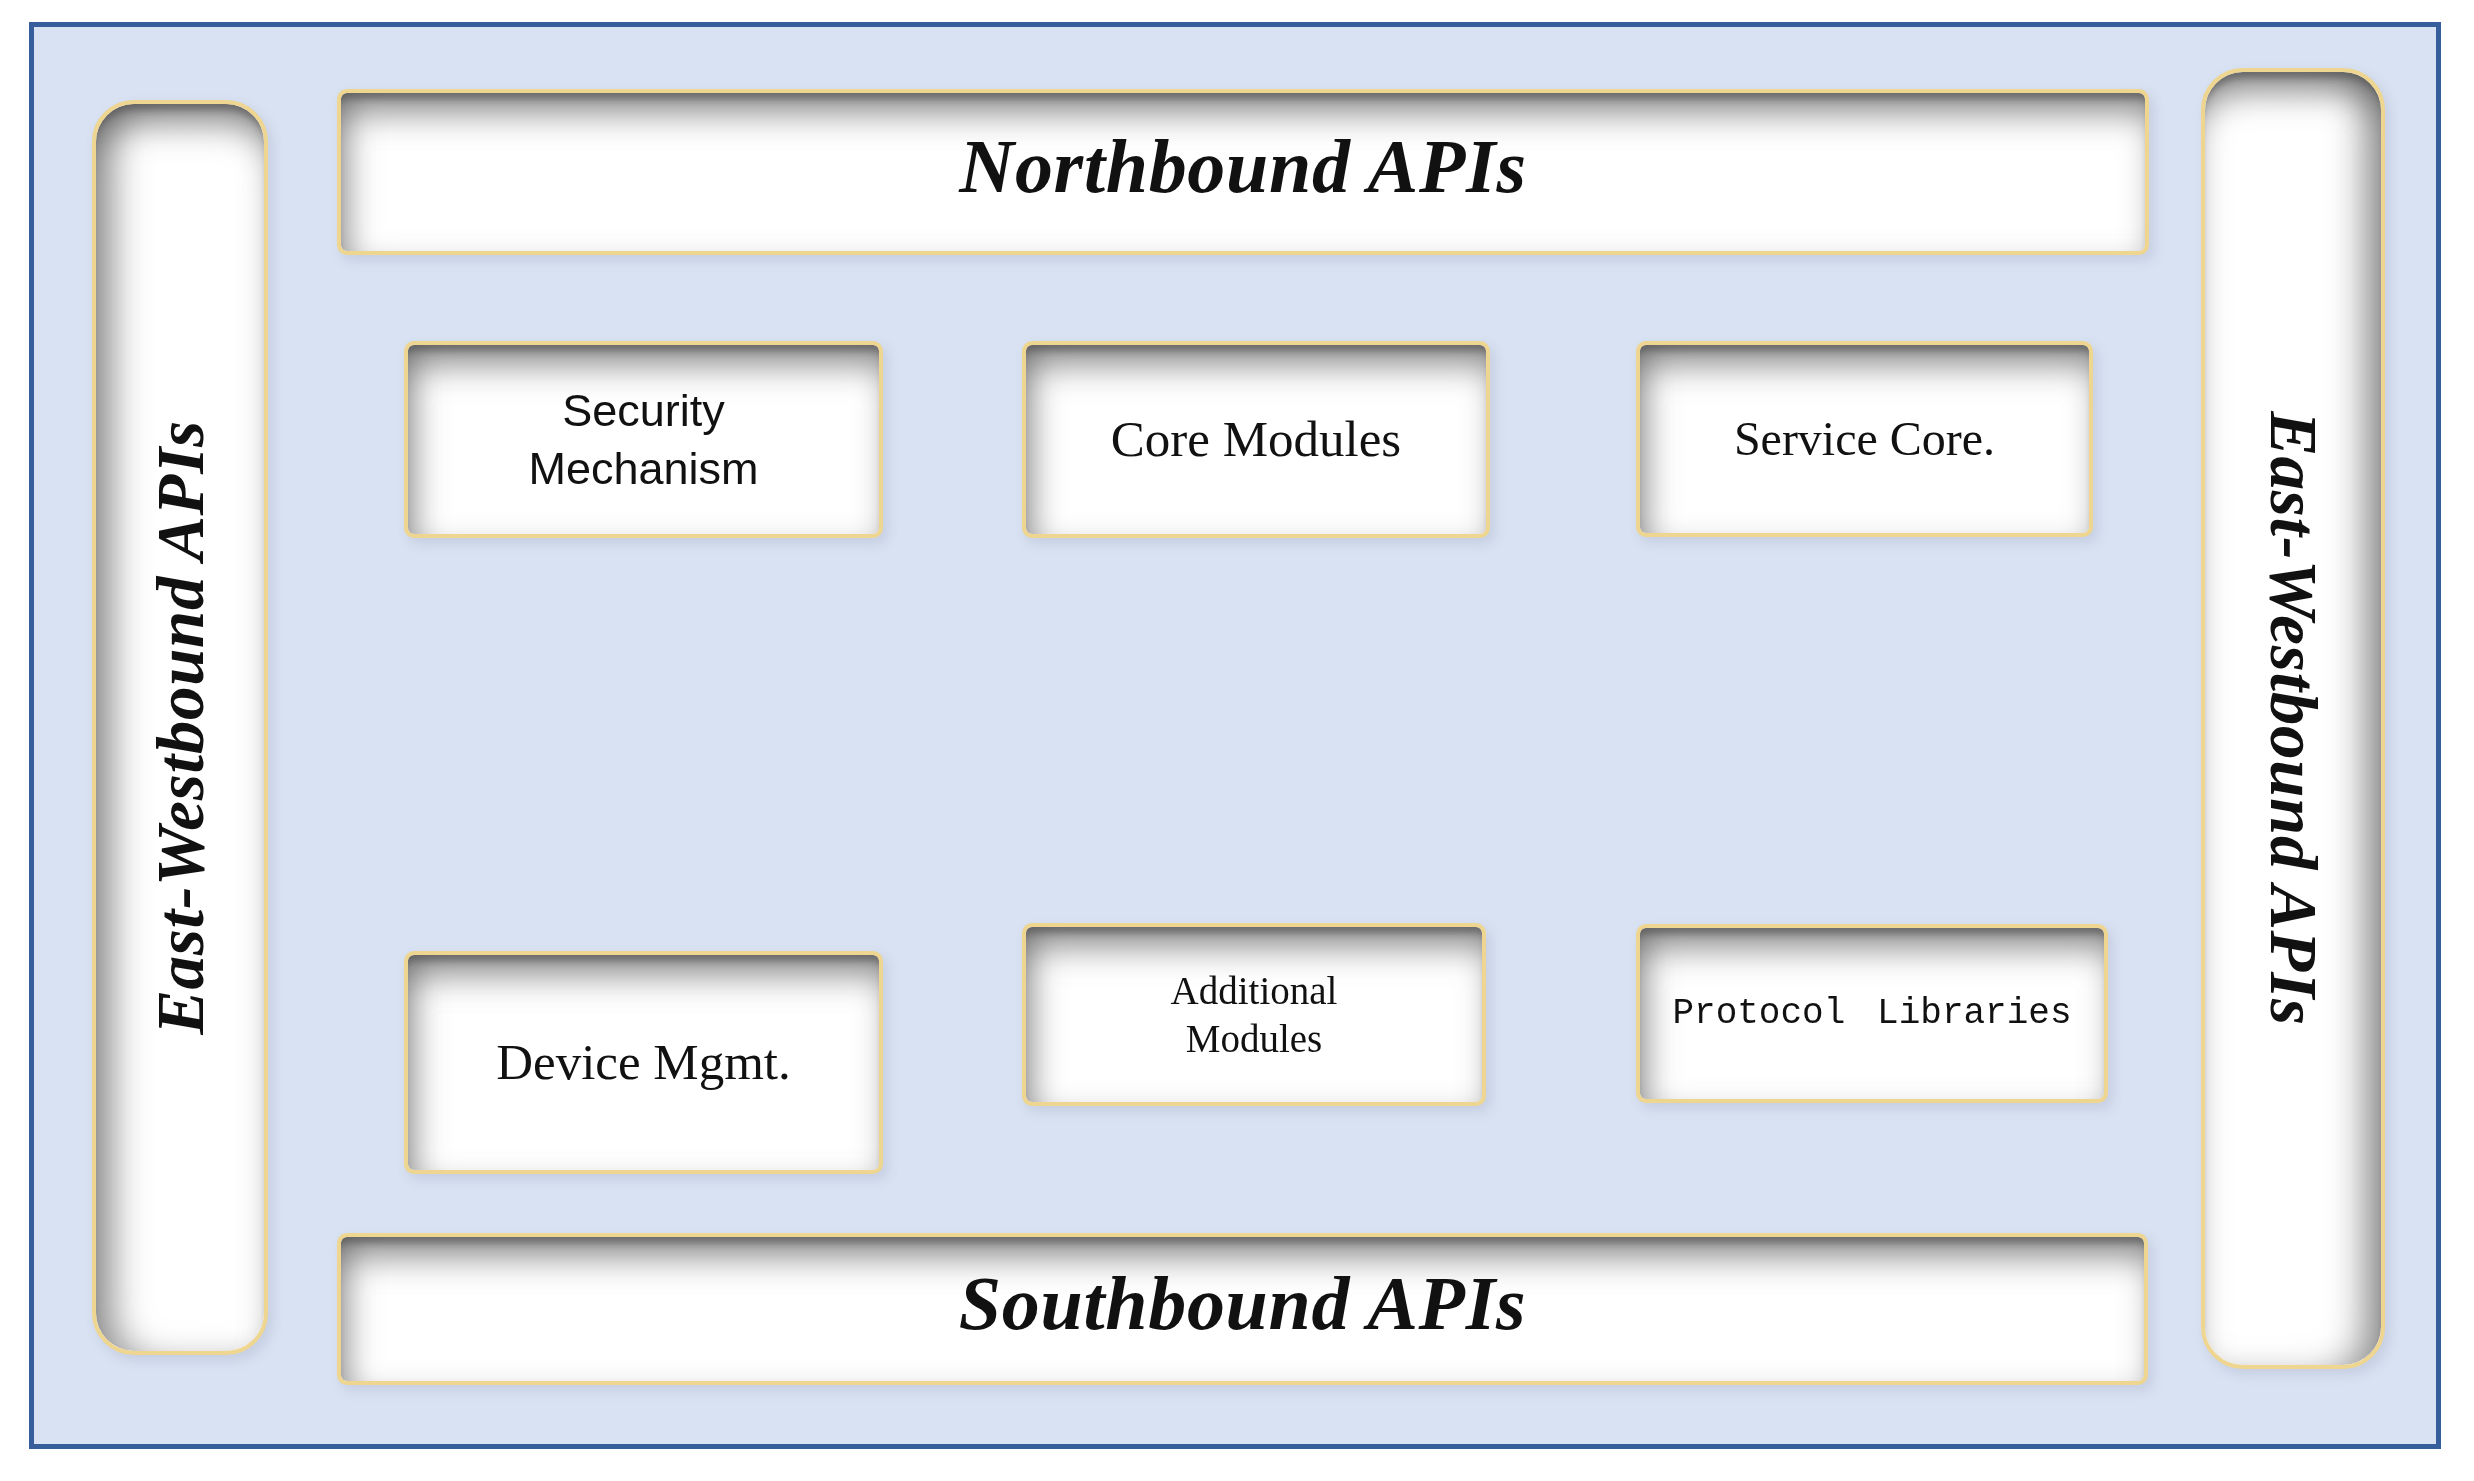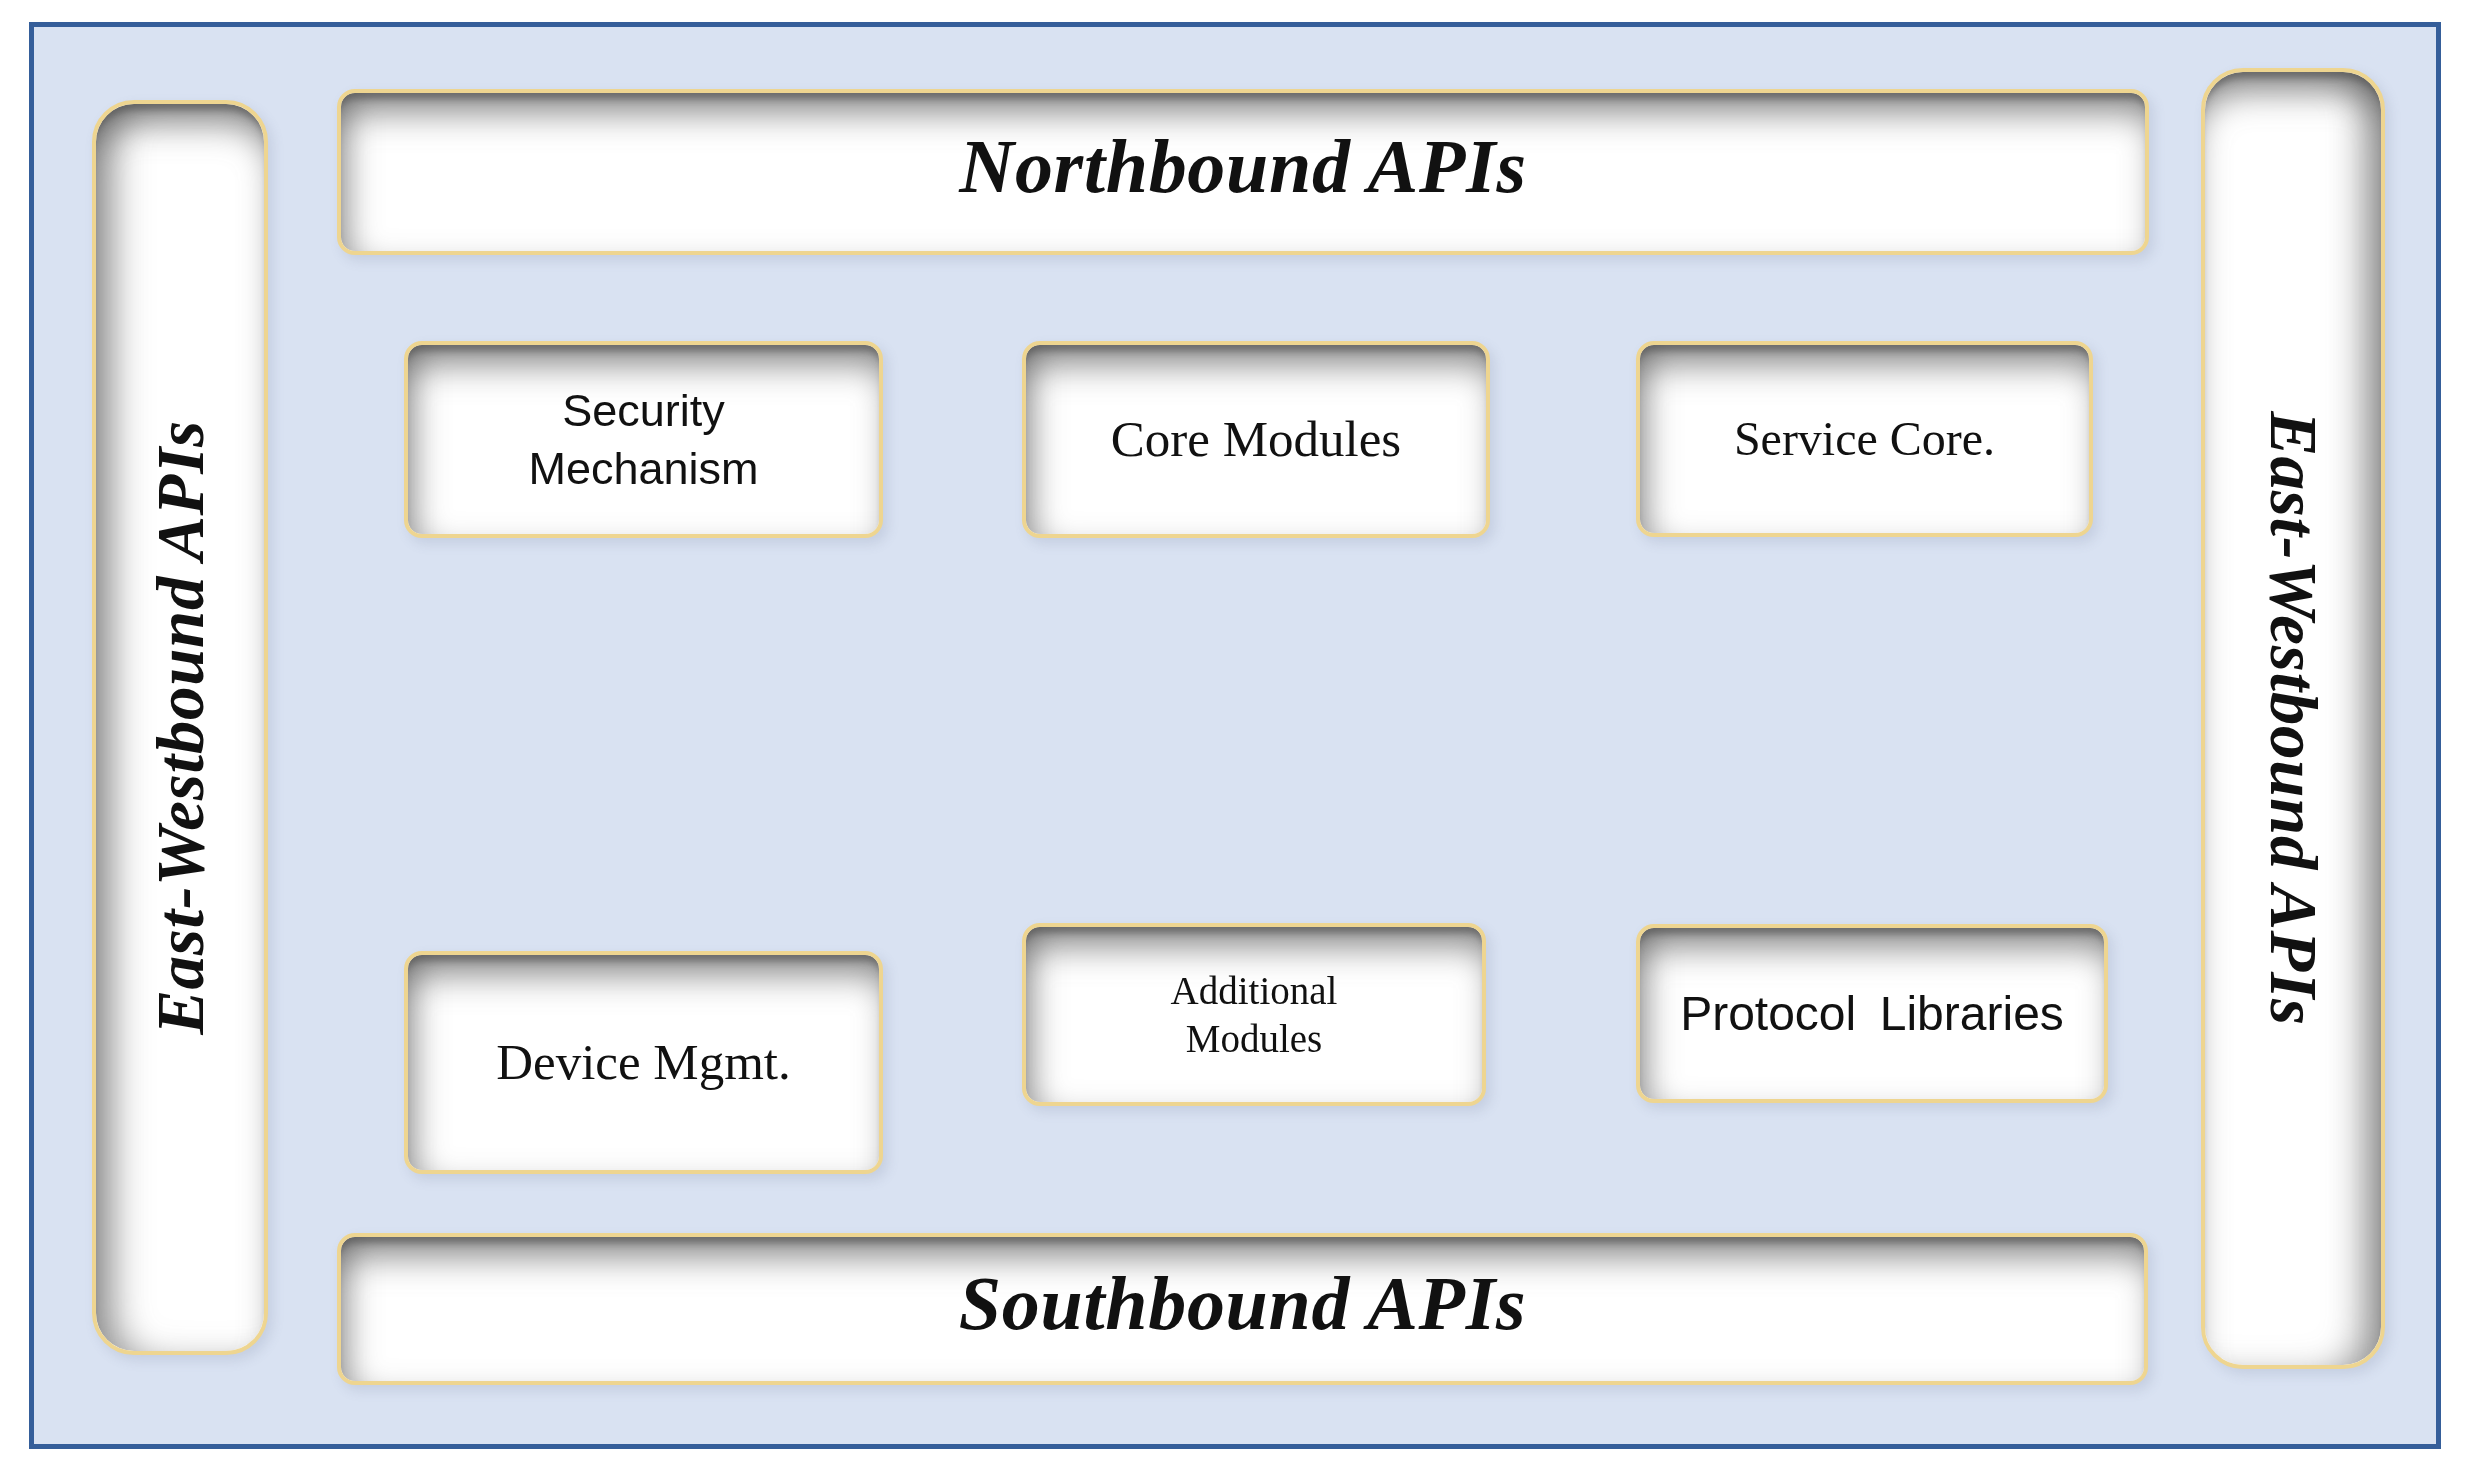--- a/index.html
+++ b/index.html
@@ -24,21 +24,21 @@
     height: 1427px;
     background: #d9e2f2;
     border: 5.8px solid #355e9a;
   }
   
   .box {
     position: absolute;
     box-sizing: border-box;
     background: #ffffff;
     border: 4.4px solid #eed590;
-    border-radius: 18px;
+    border-radius: 10px;
     display: flex;
     align-items: center;
     justify-content: center;
     text-align: center;
     color: #111111;
     box-shadow:
       inset 0 10.2px 7.3px -4.4px rgba(75,75,75,0.55),
       inset 0 30.5px 33px -10.2px rgba(95,95,95,0.70),
       inset 23px 0 30.5px -14.5px rgba(95,95,95,0.50),
       4.4px 5.8px 11.6px rgba(100,110,140,0.16);
@@ -92,22 +92,22 @@
     line-height: 1.22;
   }
   .abstraction-label {
     font-family: "Liberation Sans", sans-serif;
     font-size: 64px;
     padding-bottom: 7.3px;
   }
   .wrap-2 { display: inline-block; width: 305px; }
   .wrap-2-narrow { display: inline-block; width: 232px; font-size: 39px; }
   .protocol-label {
-    font-family: Liberation Sans, sans-serif;
-    font-size: 48px;
+    font-family: Liberation Mono, monospace;
+    font-size: 36px;
     word-spacing: 10.2px;
   }
   
   .northbound  { left: 303px;  top: 62px;   width: 1812px; height: 166px; }
   .left-bar    { left: 58px;   top: 73px;  width: 176px;  height: 1255px; }
   .right-bar   { left: 2167px; top: 41px;   width: 184px;  height: 1301px; }
   .security    { left: 370px;  top: 314px;  width: 479px;  height: 197px; }
   .core        { left: 988px; top: 314px;  width: 468px;  height: 197px; }
   .service     { left: 1602px; top: 314px;  width: 457px;  height: 196px; }
   .abstraction { left: 441px;  top: 611px;  width: 1524px; height: 165px; }

